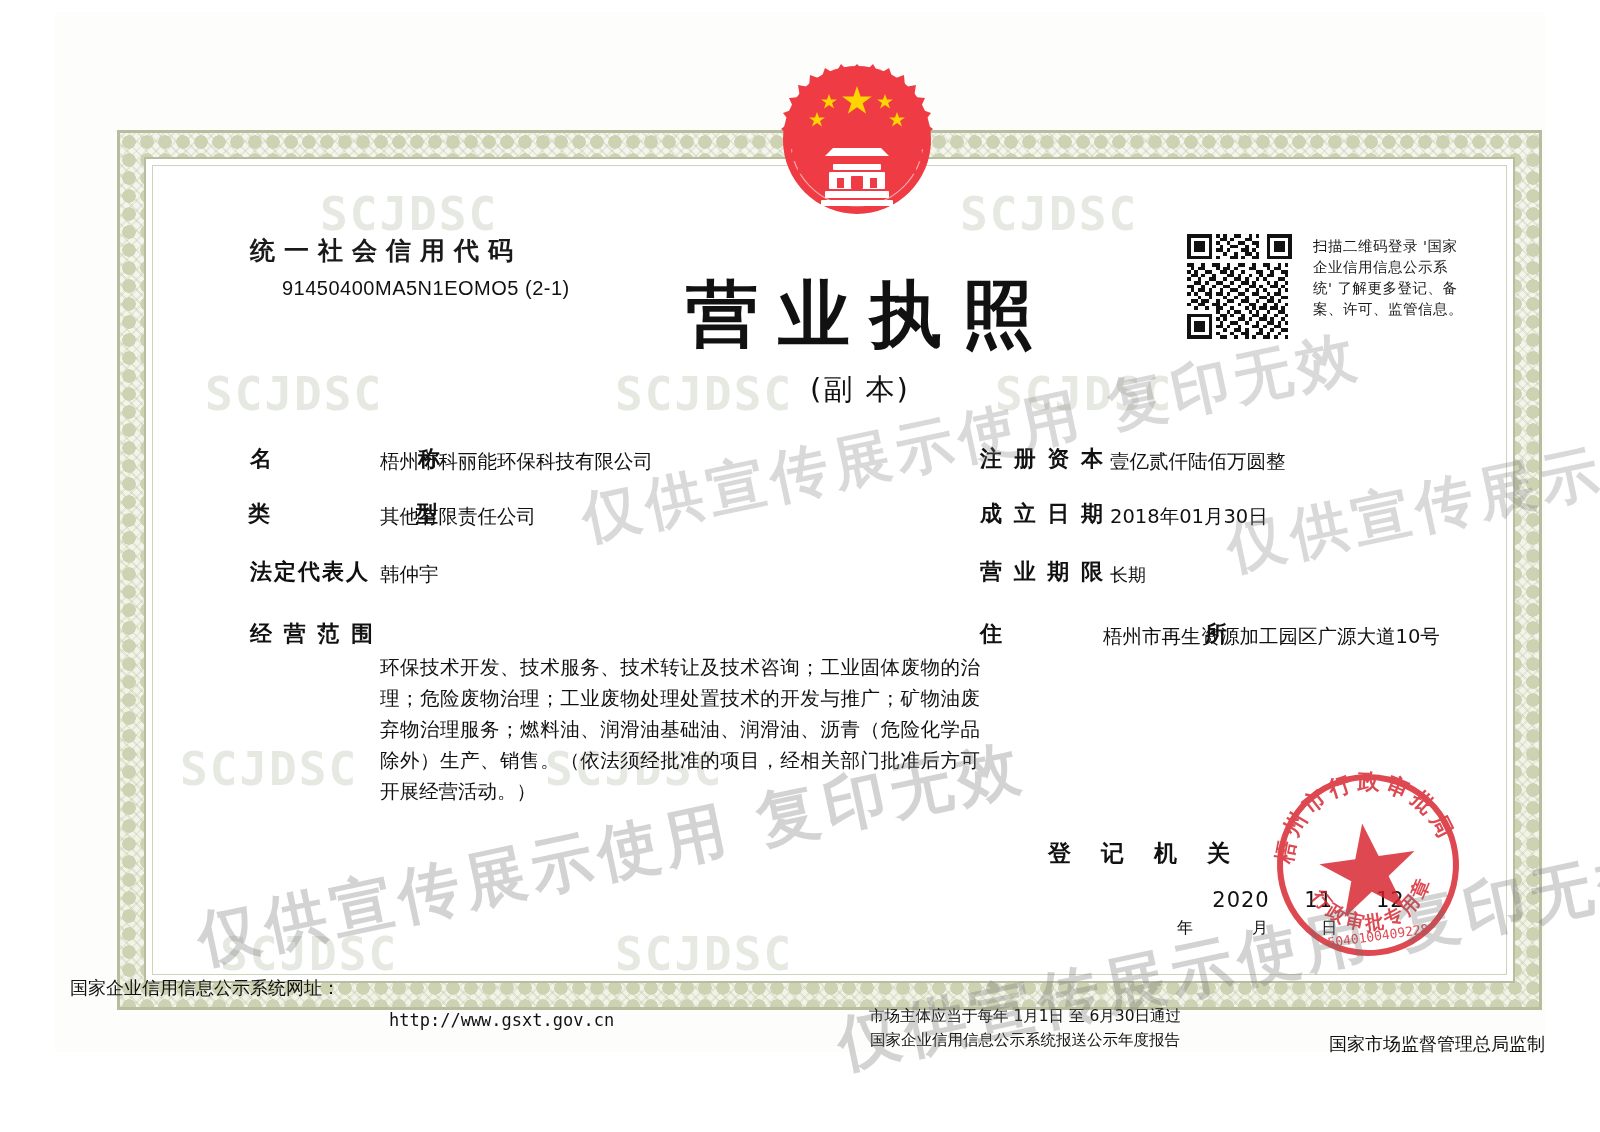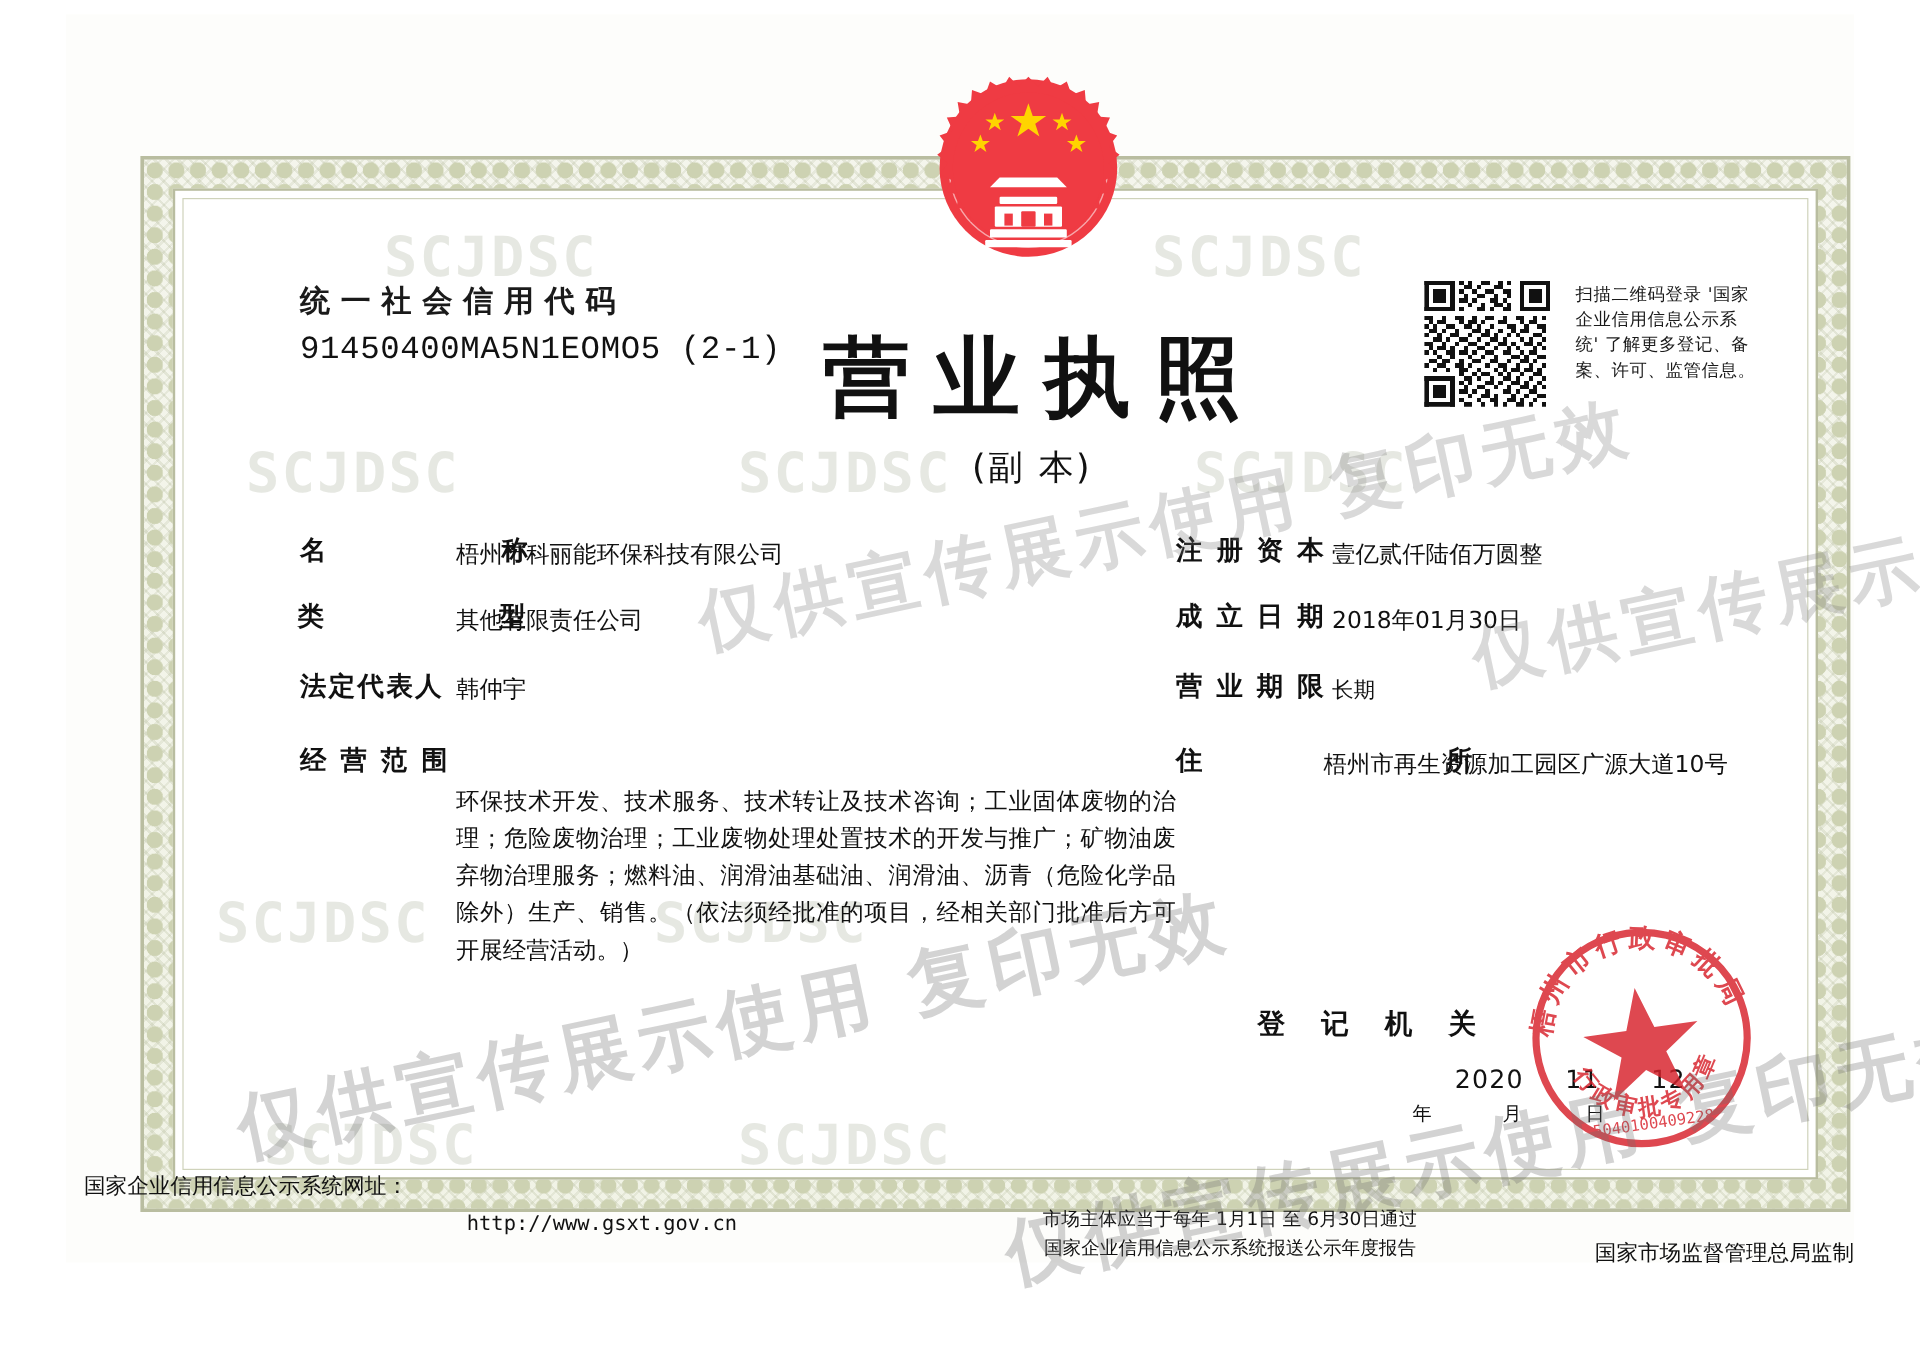--- a/index.html
+++ b/index.html
@@ -84,24 +84,25 @@
   }
   .credit-title {
     font-family: "DejaVu Sans", "Liberation Sans", sans-serif;
     font-size: 25px;
     letter-spacing: 9px;
     color: #1a1a1a;
     font-weight: 600;
   }
   .credit-code {
     margin-top: 10px;
-    font-family: Liberation Mono, monospace;
-    font-size: 27px;
+    font-family: Liberation Sans, sans-serif;
+    font-size: 20px;
     letter-spacing: 0.5px;
     color: #111;
+    margin-left: 32px;
   }
 
   
   .main-title {
     position: absolute;
     left: 555px;
     top: 255px;
     width: 500px;
     text-align: center;
     font-size: 72px;

